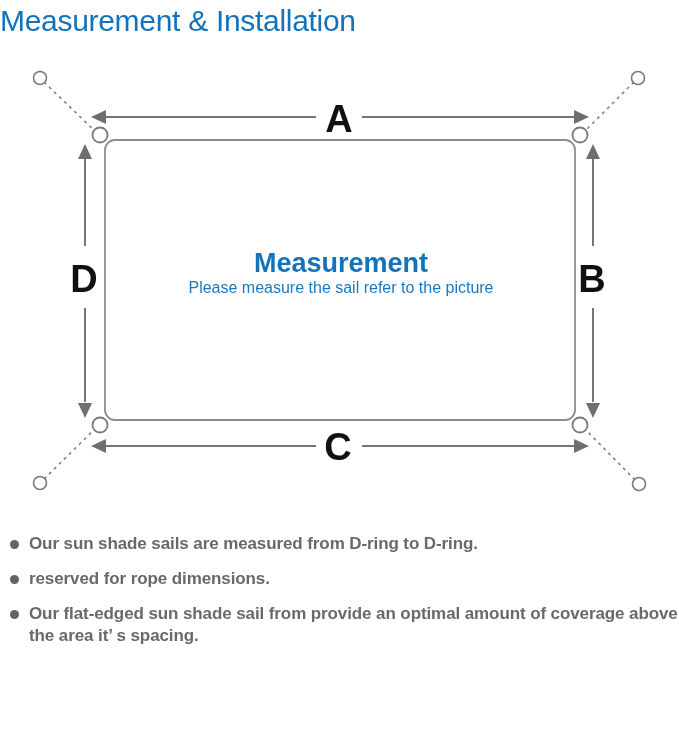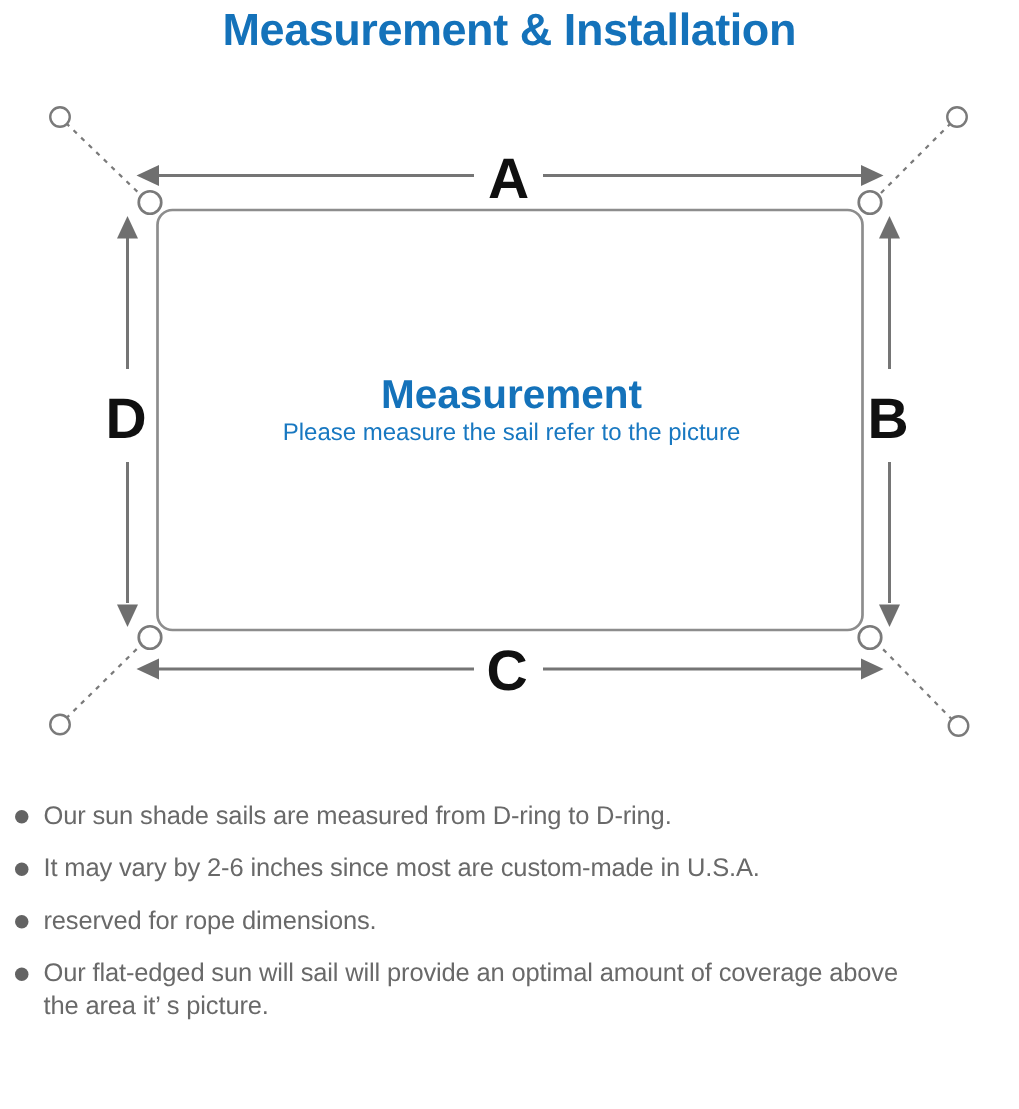--- a/index.html
+++ b/index.html
@@ -8,23 +8,22 @@
     position:relative;
     width:679px; height:739px;
     background:#ffffff;
     overflow:hidden;
     font-family:"Liberation Sans", sans-serif;
   }
   .page-title {
     margin:0;
     padding-top:4px;
     height:42px;
-    text-align:center;
     font-size:30px;
-    font-weight:700;
+    font-weight:400;
     letter-spacing:-0.3px;
     color:#1472ba;
   }
   svg.diagram { display:block; width:679px; height:486px; }
   svg .dash  { stroke:#7a7a7a; fill:none; stroke-width:1.5; stroke-dasharray:3 4; }
   svg .ring  { stroke:#7a7a7a; fill:#ffffff; stroke-width:1.8; }
   svg .anchor{ stroke:#7a7a7a; fill:#ffffff; stroke-width:1.6; }
   svg .sail  { stroke:#8d8d8d; fill:#ffffff; stroke-width:1.8; }
   svg .dim   { stroke:#757575; stroke-width:2; fill:none; }
   svg .head  { fill:#6f6f6f; stroke:none; }
@@ -34,21 +33,21 @@
   }
   svg text.center-heading {
     font-family:"Liberation Sans", sans-serif;
     font-size:27px; font-weight:700; fill:#1472ba; text-anchor:middle;
   }
   svg text.center-caption {
     font-family:"Liberation Sans", sans-serif;
     font-size:16px; fill:#1878c1; text-anchor:middle;
   }
   .bullets { padding:5px 8px 0 8px; }
-  .bullet { display:flex; margin-bottom:13px; }
+  .bullet { display:flex; margin-bottom:13px;font-weight:bold; }
   .bullet .dot {
     flex:none;
     width:9px; height:9px; border-radius:50%;
     background:#636363;
     margin:7px 10px 0 2px;
   }
   .bullet .text {
     font-size:17px;
     line-height:22px;
     color:#696969;
@@ -112,37 +111,31 @@
 
   <div class="bullets">
 
     <div class="bullet">
       <span class="dot"></span>
       <div class="text">
         <div>Our sun shade sails are measured from D-ring to D-ring.</div>
       </div>
     </div>
 
-    <div class="bullet">
-      <span class="dot"></span>
-      <div class="text">
-        <div>It may vary by 2-6 inches since most are custom-made in U.S.A.</div>
-      </div>
-    </div>
 
     <div class="bullet">
       <span class="dot"></span>
       <div class="text">
         <div>reserved for rope dimensions.</div>
       </div>
     </div>
 
 
     <div class="bullet">
       <span class="dot"></span>
       <div class="text">
-        <div>Our flat-edged sun will sail will provide an optimal amount of coverage above</div>
-        <div>the area it’ s picture.</div>
+        <div>Our flat-edged sun shade sail from provide an optimal amount of coverage above</div>
+        <div>the area it’ s spacing.</div>
       </div>
     </div>
 
   </div>
 </div>
 
 </body></html>

